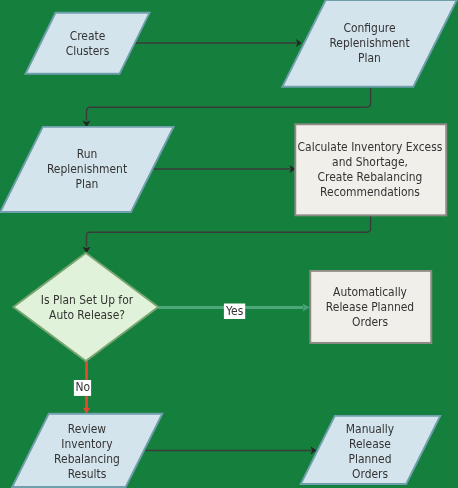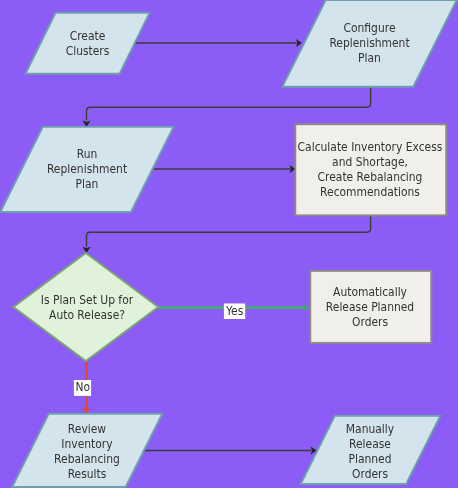--- a/index.html
+++ b/index.html
@@ -1,16 +1,16 @@
 <!DOCTYPE html>
 <html><head>
 <meta charset="utf-8">
 <style>
   html,body{margin:0;padding:0;background:#ffffff;}
-  #chart{position:relative;width:458px;height:488px;overflow:hidden;background:#8b5cf6;
+  #chart{position:relative;width:458px;height:488px;overflow:hidden;background:#15803d;
     font-family:"DejaVu Sans","Liberation Sans",sans-serif;text-align:center;}
   svg#fc{position:absolute;left:0;top:0;display:block;}
   svg#fc text{will-change:transform;}
   text{font-family:"DejaVu Sans","Liberation Sans",sans-serif;font-size:12px;fill:#333333;}
   
 </style>
 </head>
 <body>
 
 <div id="chart">

